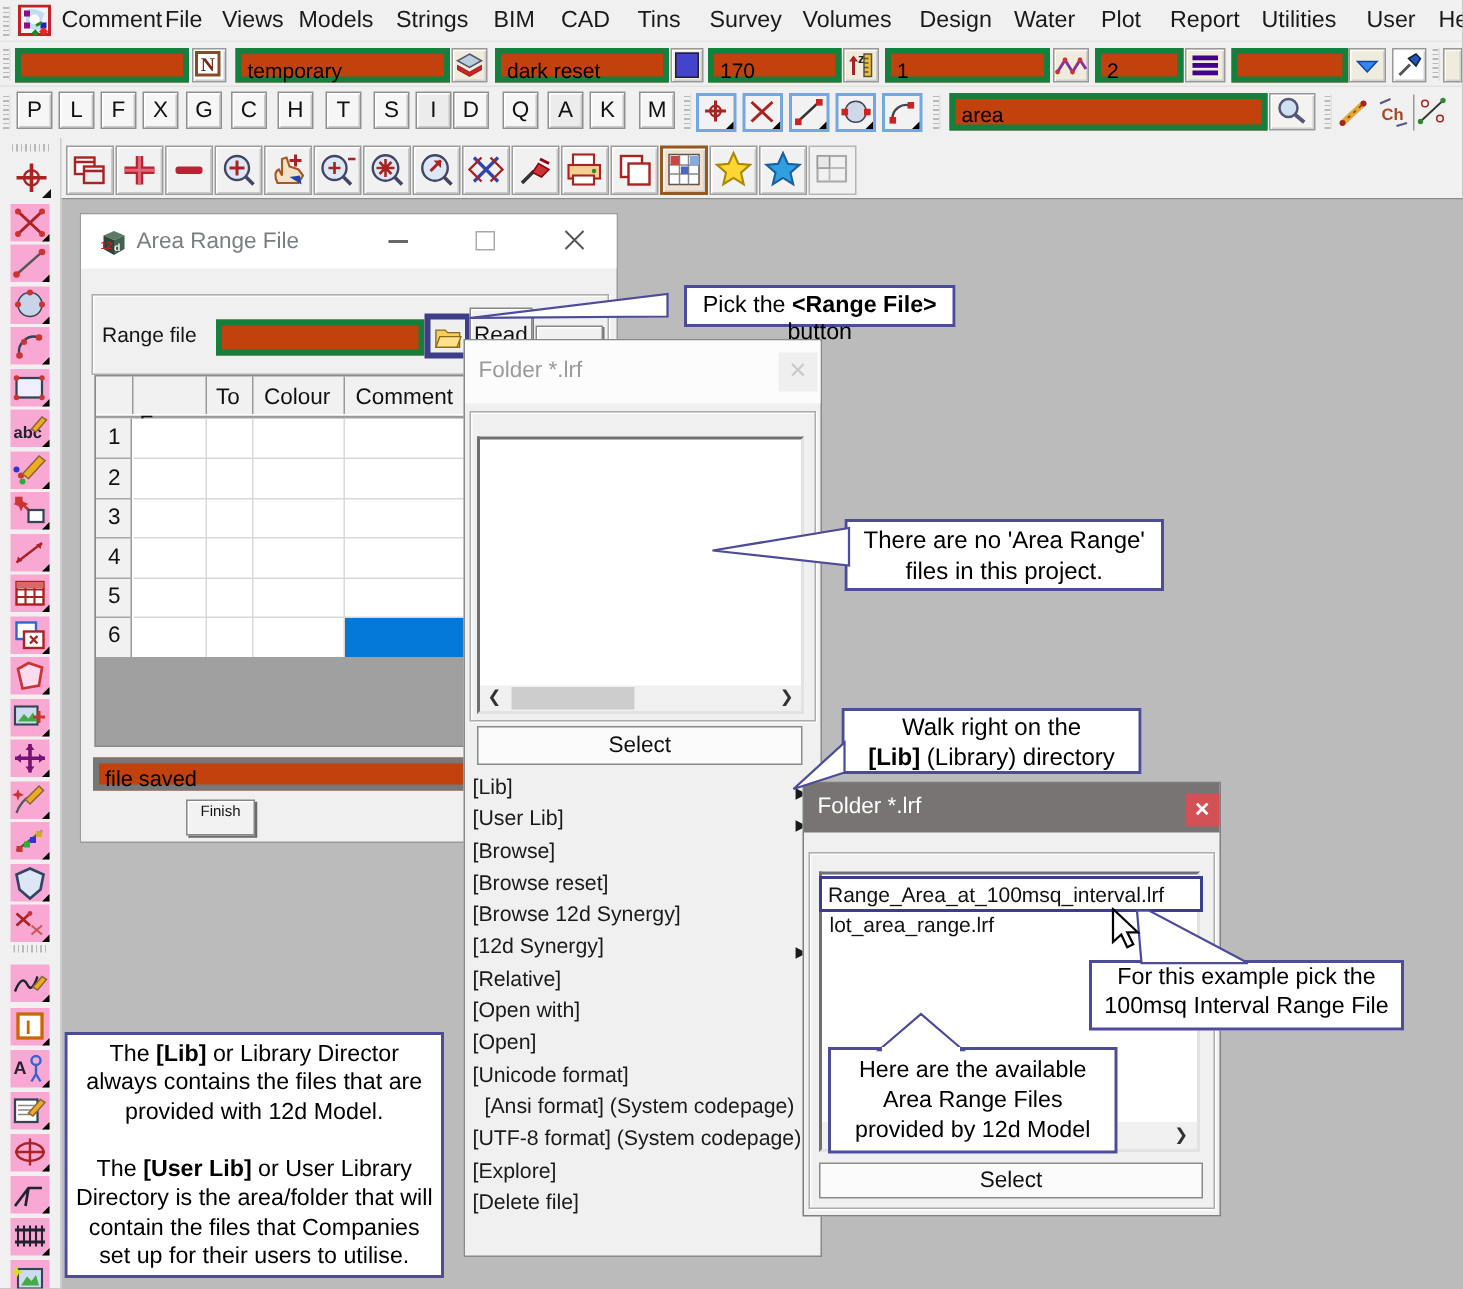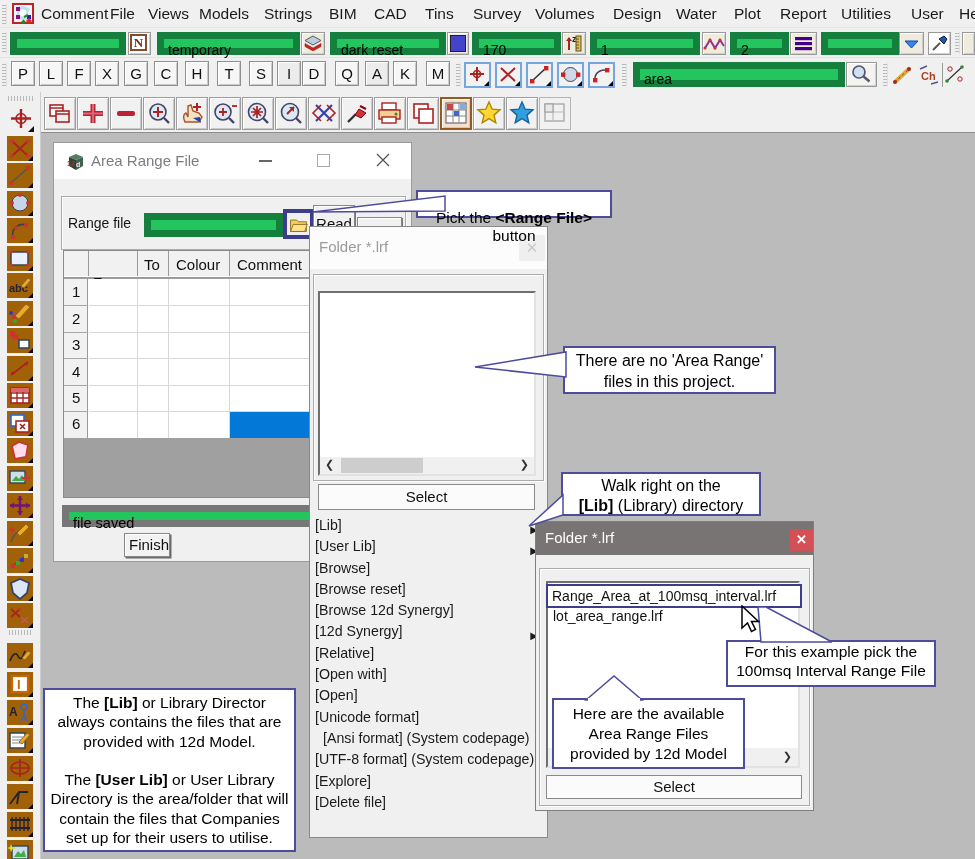--- a/index.html
+++ b/index.html
@@ -3,30 +3,30 @@
 *{box-sizing:border-box;margin:0;padding:0}
 html,body{width:975px;height:859px;overflow:hidden}
 body{position:relative;font-family:"Liberation Sans",sans-serif;background:#bbbbbb;font-size:14px;color:#111}
 .abs{position:absolute}
 .top{position:absolute;left:0;top:0;width:975px;height:133px;background:#f0f0f0}
 .grip{position:absolute;width:5px;background:repeating-linear-gradient(#f0f0f0 0 1px,#b9b9b9 1px 2px,#f0f0f0 2px 3px);border-right:1px solid #e0e0e0}
 .hgrip{position:absolute;height:5px;background:repeating-linear-gradient(90deg,#b9b9b9 0 1px,#f0f0f0 1px 3px)}
 .menu{position:absolute;top:0;left:0;width:975px;height:28px;border-bottom:1px solid #e5e5e5}
 .menu span{position:absolute;top:5px;font-size:15.5px;color:#1a1a1a}
 .row2{position:absolute;top:28px;left:0;width:975px;height:30px;border-bottom:1px solid #e2e2e2}
-.inp{position:absolute;background:#22c55e;border:7px solid #15803d;font-size:14px;color:#000;padding:2px 4px;line-height:18px}
+.inp{position:absolute;background:#c2410c;border:4px solid #15803d;font-size:14px;color:#000;padding:2px 4px;line-height:18px}
 .tbtn{position:absolute;background:#efecdd;border:1px solid #999;box-shadow:inset 1px 1px 0 #fff,inset -1px -1px 0 #cfcfcf}
 .row3{position:absolute;top:58px;left:0;width:975px;height:34px}
 .snap{position:absolute;top:3px;width:24px;height:25px;background:#f6f6f6;border:1px solid #8f8f8f;box-shadow:inset 1px 1px 0 #fff,inset -1px -1px 0 #c8c8c8;text-align:center;font-size:15px;line-height:23px;color:#111}
 .sicon{position:absolute;top:4px;width:27px;height:26px;background:#f2f2f2;border:2px solid #74a7dd}
 .tri{position:absolute;right:0;bottom:0;width:0;height:0;border-left:5px solid transparent;border-bottom:5px solid #000}
 .row4{position:absolute;top:92px;left:0;width:975px;height:41px;border-bottom:1px solid #8d8d8d}
 .big{position:absolute;top:5px;width:32px;height:33px;background:#f1f1f1;border:1px solid #9c9c9c;box-shadow:inset 1px 1px 0 #fff,inset -1px -1px 0 #c9c9c9}
 .ltb{position:absolute;left:0;top:92px;width:41px;height:767px;background:#f0f0f0;border-right:1px solid #cdcdcd}
-.li{position:relative;width:26px;height:25px;background:#a16207}
+.li{position:relative;width:26px;height:25px;background:#f9a8d4}
 .win{background:#f0f0f0;border:1px solid #898989}
 .etch{border:1px solid #acacac;box-shadow:1px 1px 0 #fdfdfd, inset 1px 1px 0 #fdfdfd}
 .sunken{background:#fff;border:2px solid;border-color:#6f6f6f #e2e2e2 #e2e2e2 #6f6f6f}
 .callout{position:absolute;background:#fff;border:2px solid #4c4c9b;color:#000;text-align:center;z-index:50}
 .callout b{font-weight:bold}
 svg{display:block}
 .ptr{position:absolute;z-index:51;overflow:visible}
 </style></head>
 <body>
 <div class="top">
@@ -599,21 +599,21 @@
       <span class="abs" style="left:8px;top:4px">1</span>
         <span class="abs" style="left:8px;top:31px">2</span>
         <span class="abs" style="left:8px;top:57px">3</span>
         <span class="abs" style="left:8px;top:84px">4</span>
         <span class="abs" style="left:8px;top:110px">5</span>
         <span class="abs" style="left:8px;top:136px">6</span>
       <div class="abs" style="left:166px;top:133px;width:182px;height:26px;background:#0478d7"></div>
     </div>
   </div>
   <div class="abs inp" style="left:8px;top:362px;width:343px;height:22px;font-size:14.5px;border-color:#777">file saved</div>
-  <div class="abs" style="left:70px;top:390px;width:46px;height:24px;background:#f2f2f2;border:1px solid #888;box-shadow:inset 1px 1px 0 #fff, 1.5px 1.5px 0 #6a6a6a;text-align:right;font-size:15px;padding-top:2px">Finish</div>
+  <div class="abs" style="left:70px;top:390px;width:46px;height:24px;background:#f2f2f2;border:1px solid #888;box-shadow:inset 1px 1px 0 #fff, 1.5px 1.5px 0 #6a6a6a;text-align:center;font-size:10px;padding-top:2px">Finish</div>
 </div>
 
 <div class="abs win" style="left:309px;top:226px;width:239px;height:612px;z-index:20">
   <div class="abs" style="left:0;top:0;width:100%;height:42px;background:#fcfcfc">
     <span class="abs" style="left:9px;top:11px;font-size:15px;color:#9a9a9a">Folder *.lrf</span>
     <div class="abs" style="left:209px;top:8px;width:26px;height:26px;background:#efefef;text-align:center"><span style="color:#c9c9c9;font-size:15px;line-height:26px">✕</span></div>
   </div>
   <div class="abs etch" style="left:3px;top:47px;width:231px;height:207px"></div>
   <div class="abs sunken" style="left:8px;top:64px;width:218px;height:185px">
     <div class="abs" style="left:0;bottom:0;width:100%;height:17px;background:#f0f0f0">
@@ -650,21 +650,21 @@
   <div class="abs sunken" style="left:10px;top:59px;width:254px;height:187px">
     <span class="abs" style="left:5px;top:25px;font-size:14px">lot_area_range.lrf</span>
     <div class="abs" style="left:0;bottom:0;width:100%;height:18px;background:#f0f0f0">
       <span class="abs" style="right:6px;top:2px;font-size:11px;color:#333">❯</span>
     </div>
   </div>
   <div class="abs" style="left:10px;top:253px;width:256px;height:24px;background:#fbfbfb;border:1px solid #8a8a8a;text-align:center;font-size:15px;padding-top:2px">Select</div>
   <div class="abs" style="left:10px;top:62px;width:256px;height:24px;background:#fff;border:2.5px solid #3d3d8f;font-size:14px;padding:2px 0 0 4px;white-space:nowrap;overflow:hidden">Range_Area_at_100msq_interval.lrf</div>
 </div>
 
-<div class="callout" style="left:416px;top:190px;width:196px;height:28px;font-size:15.5px;padding-top:17px">Pick the <b>&lt;Range File&gt;</b> button</div>
+<div class="callout" style="left:456px;top:190px;width:181px;height:28px;font-size:15.5px;padding-top:3px">Pick the <b>&lt;Range File&gt;</b> button</div>
 <svg class="ptr" style="left:306px;top:193px" width="140" height="29" viewBox="0 0 140 29">
     <polygon points="139,3 139,18 7,19" fill="#fff" stroke="#4c4c9b" stroke-width="1.5"></polygon>
   </svg>
 <div class="callout" style="left:563px;top:346px;width:213px;height:48px;font-size:16px;padding-top:2px;line-height:21px">There are no 'Area Range'<br>files in this project.</div>
 <svg class="ptr" style="left:473px;top:350px" width="95" height="30" viewBox="0 0 95 30">
     <polygon points="93,2 93,27 2,17" fill="#fff" stroke="#4c4c9b" stroke-width="1.5"></polygon>
   </svg>
 <div class="callout" style="left:561px;top:472px;width:200px;height:44px;font-size:16px;padding-top:2px;line-height:19.5px">Walk right on the<br><b>[Lib]</b> (Library) directory</div>
 <svg class="ptr" style="left:526px;top:493px" width="40" height="36" viewBox="0 0 40 36">
     <polygon points="37,2 37,22 3,33" fill="#fff" stroke="#4c4c9b" stroke-width="1.5"></polygon>

